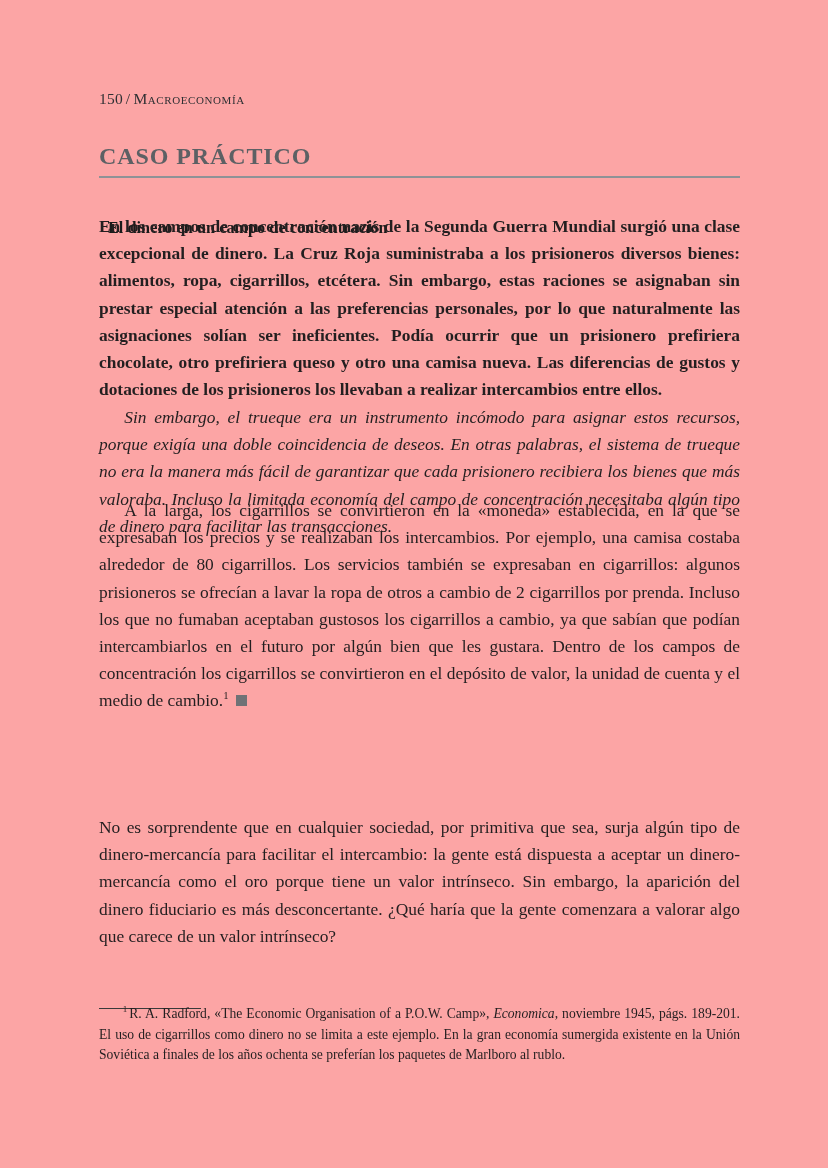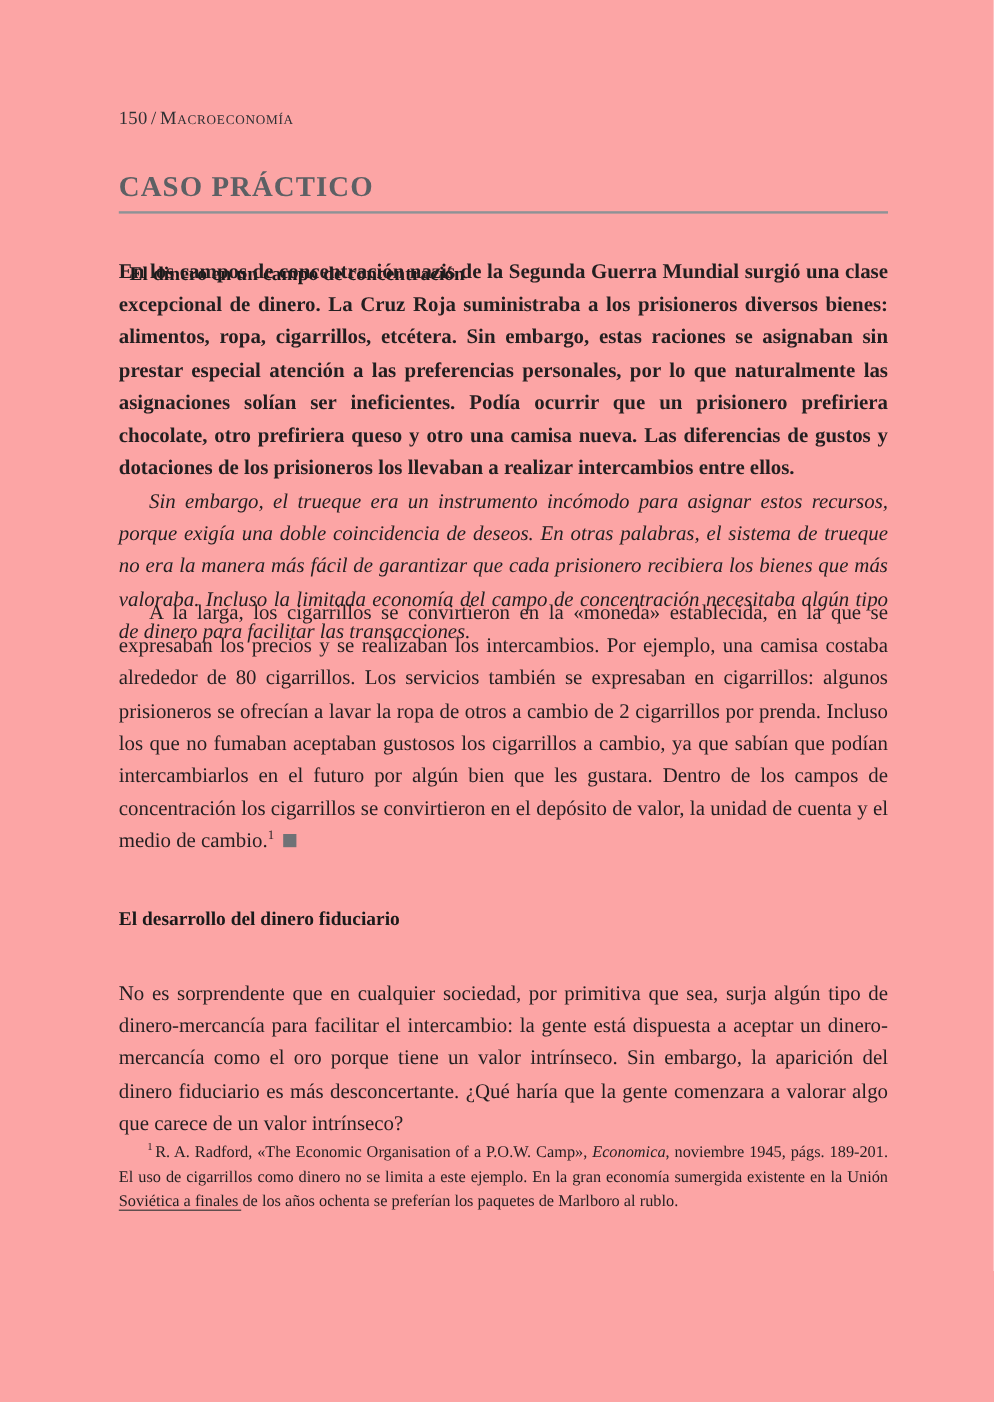--- a/index.html
+++ b/index.html
@@ -128,21 +128,21 @@
     top: 1000px;
     width: 102px;
     height: 1px;
     background: #3a3a3a;
     border: 0;
   }
 
   .footnote {
     position: absolute;
     left: 99px;
-    top: 950px;
+    top: 1004px;
     width: 641px;
     font-size: 13.6px;
     line-height: 20.6px;
     text-align: justify;
     color: #231f20;
   }
   .footnote p { margin: 0; text-indent: 1.75em; }
   .footnote .fn-mark {
     font-size: 0.66em;
     vertical-align: super;
@@ -169,21 +169,20 @@
   </div>
 
   <div class="body-block" id="para-2">
     <p class="indent">Sin embargo, el trueque era un instrumento incómodo para asignar estos recursos, porque exigía una doble coincidencia de deseos. En otras palabras, el sistema de trueque no era la manera más fácil de garantizar que cada prisionero recibiera los bienes que más valoraba. Incluso la limitada economía del campo de concentración necesitaba algún tipo de dinero para facilitar las transacciones.</p>
   </div>
 
   <div class="body-block" id="para-3">
     <p class="indent"><span>A la larga, los cigarrillos se convirtieron en la «moneda» establecida, en la que se expresaban los precios y se realizaban los intercambios. Por ejemplo, una camisa costaba alrededor de 80 cigarrillos. Los servicios también se expresaban en cigarrillos: algunos prisioneros se ofrecían a lavar la ropa de otros a cambio de 2 cigarrillos por prenda. Incluso los que no fumaban aceptaban gustosos los cigarrillos a cambio, ya que sabían que podían intercambiarlos en el futuro por algún bien que les gustara. Dentro de los campos de concentración los cigarrillos se convirtieron en el depósito de valor, la unidad de cuenta y el medio de cambio.</span><span class="sup">1</span><span class="endmark"></span></p>
   </div>
 
-  <div class="section-title">El desarrollo del dinero fiduciario</div>
 
   <div class="body-block" id="para-4">
     <p>No es sorprendente que en cualquier sociedad, por primitiva que sea, surja algún tipo de dinero-mercancía para facilitar el intercambio: la gente está dispuesta a aceptar un dinero-mercancía como el oro porque tiene un valor intrínseco. Sin embargo, la aparición del dinero fiduciario es más desconcertante. ¿Qué haría que la gente comenzara a valorar algo que carece de un valor intrínseco?</p>
   </div>
 
 
   <hr class="rule-footnote">
   <div class="footnote">
     <p><span class="fn-mark">1</span><span>R. A. Radford, «The Economic Organisation of a P.O.W. Camp», </span><em>Economica</em><span>, noviembre 1945, págs. 189-201. El uso de cigarrillos como dinero no se limita a este ejemplo. En la gran economía sumergida existente en la Unión Soviética a finales de los años ochenta se preferían los paquetes de Marlboro al rublo.</span></p>
   </div>

